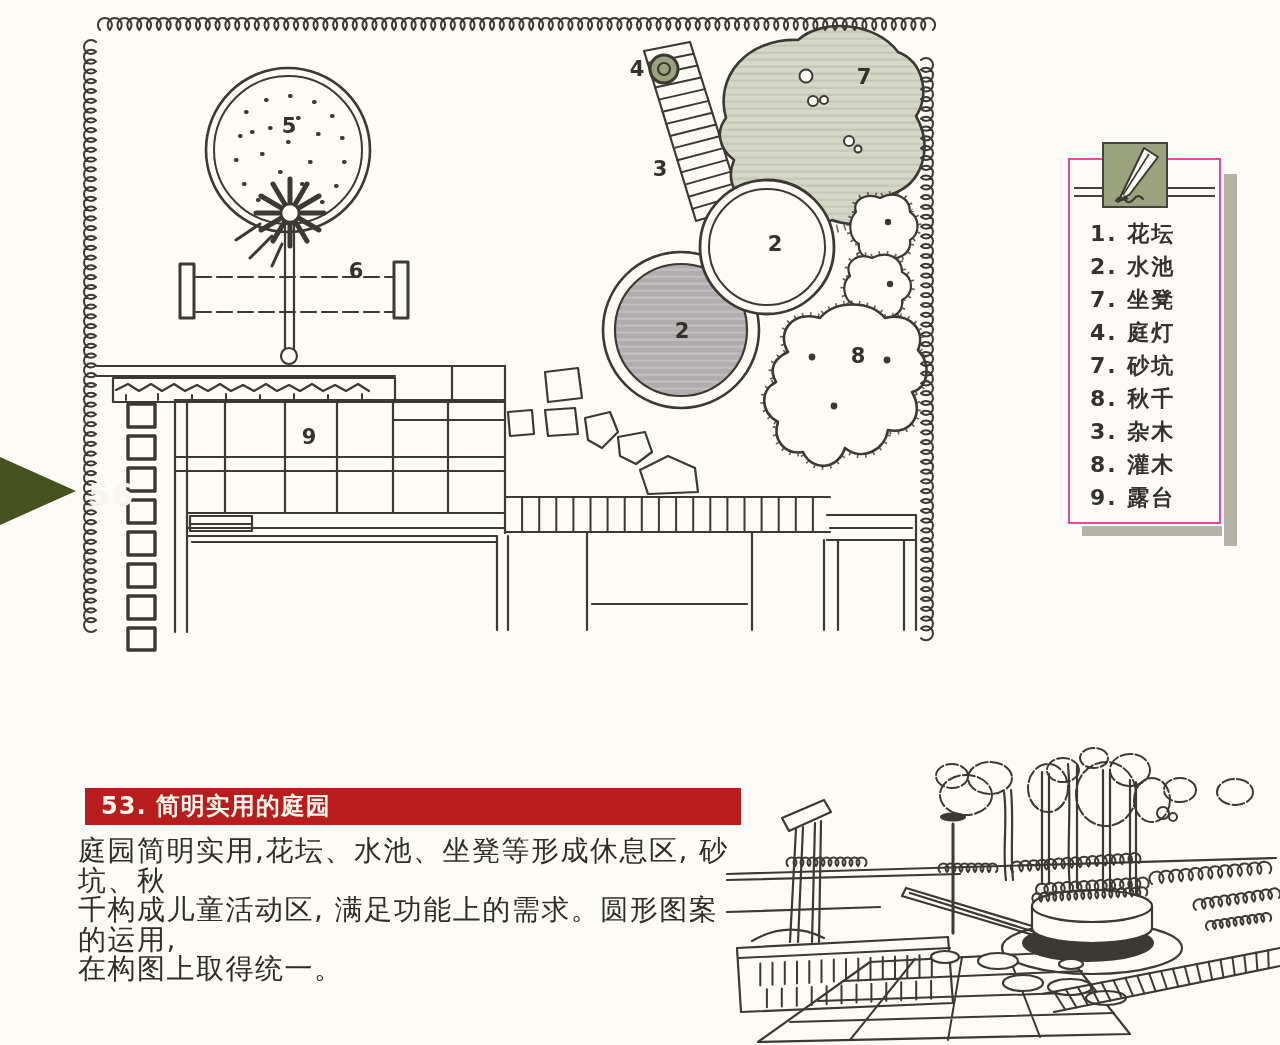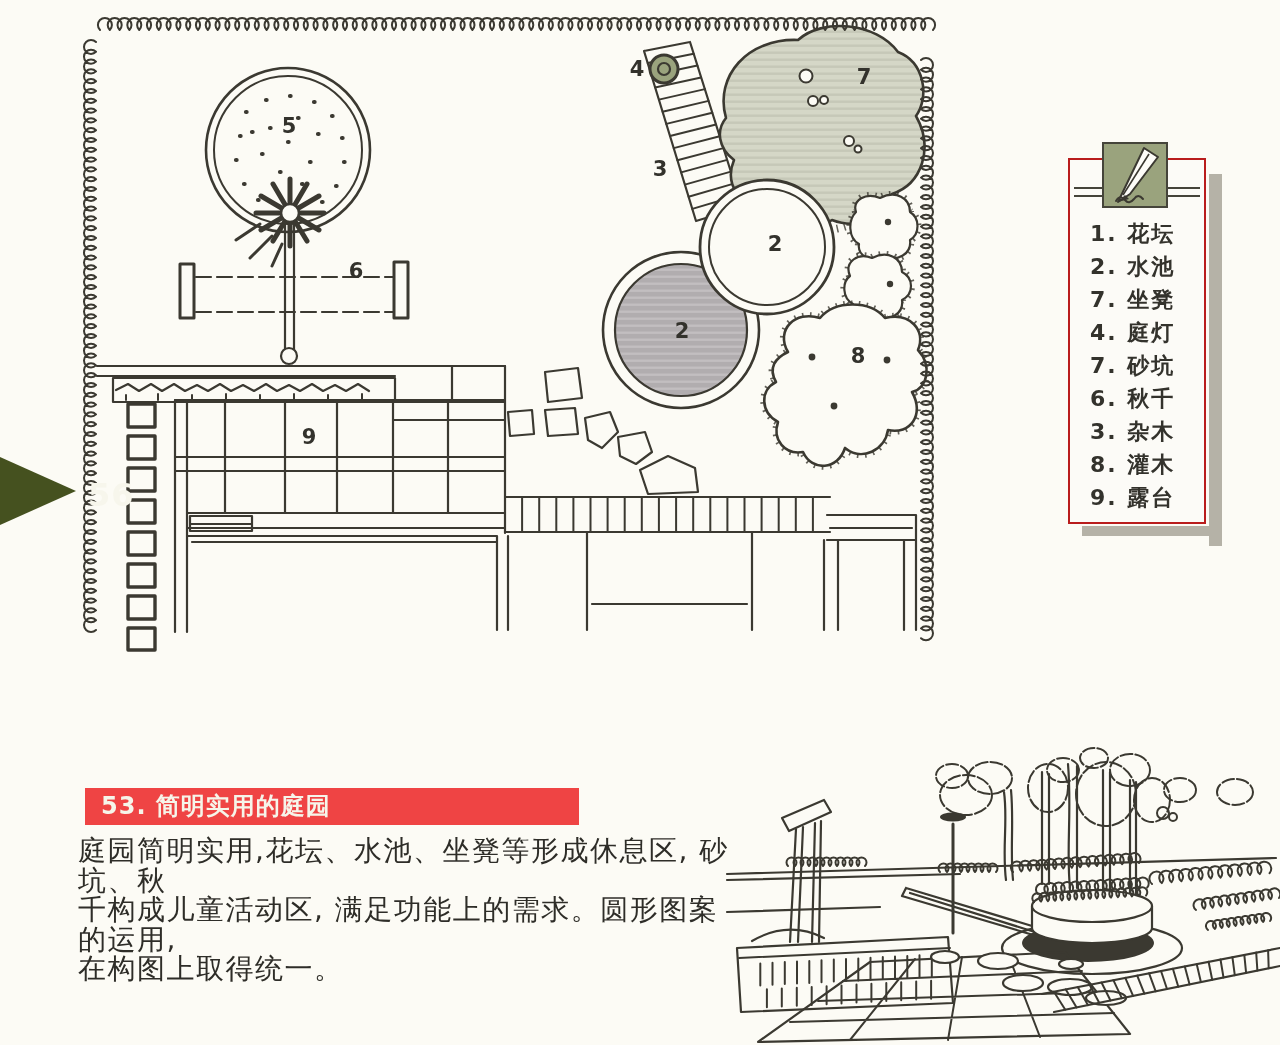--- a/index.html
+++ b/index.html
@@ -20,32 +20,32 @@
   .plan-label{position:absolute;width:18px;text-align:center;font-size:21px;font-weight:600;
     color:#33322c;letter-spacing:0}
 
   
   .page-tab{position:absolute;left:0;top:457px;width:0;height:0;
     border-top:34px solid transparent;border-bottom:34px solid transparent;
     border-left:76px solid #45511f}
   .page-tab-num{position:absolute;left:12px;top:-15px;color:#f7f6ec;font-size:32px;font-weight:bold;letter-spacing:1px}
 
   
-  .legend{position:absolute;left:1068px;top:158px;width:138px;height:366px;
-    background:#fcfbf7;border:2px solid #b91c1c;box-sizing:border-box}
+  .legend{position:absolute;left:1068px;top:158px;width:153px;height:366px;
+    background:#fcfbf7;border:2px solid #ec4899;box-sizing:border-box}
   .legend-shadow-r{position:absolute;right:-18px;top:14px;width:13px;height:372px;background:#b5b2a7}
   .legend-shadow-b{position:absolute;left:12px;bottom:-14px;width:140px;height:10px;background:#b5b2a7}
   .legend-rule{position:absolute;left:4px;right:4px;border-top:2px solid #45443a}
   .pencil-box{position:absolute;left:32px;top:-18px;width:66px;height:66px;background:#9aa37d;
     border:2px solid #45443a;box-sizing:border-box}
   .legend-items{position:absolute;left:20px;top:57px;right:4px}
   .legend-item{font-size:22px;line-height:33px;font-weight:600;color:#33322c;letter-spacing:2px;white-space:nowrap}
 
   
-  .banner{position:absolute;left:85px;top:788px;width:494px;height:37px;background:#ef4444}
+  .banner{position:absolute;left:85px;top:788px;width:656px;height:37px;background:#b91c1c}
   .banner-title{display:block;color:#f6f5ea;font-size:24px;font-weight:bold;line-height:37px;
     padding-left:16px;letter-spacing:1px}
   .body-text{position:absolute;left:78px;top:836px;width:652px;font-size:28px;line-height:29.5px;
     color:#2e2d28;letter-spacing:1.5px;white-space:pre-line}
 </style>
 </head>
 <body>
 
 <div class="page">
 
@@ -264,21 +264,21 @@
         <path d="M21 51L14 58L25 55Z" fill="#3b3931"></path>
         <path d="M12 57q4 -7 9 -1q4 5 9 -1q4 -6 9 0" stroke="#3b3931" stroke-width="2" fill="none" stroke-linecap="round"></path>
       </svg>
     </div>
     <div class="legend-items">
       <div class="legend-item">1. 花坛</div>
       <div class="legend-item">2. 水池</div>
       <div class="legend-item">7. 坐凳</div>
       <div class="legend-item">4. 庭灯</div>
       <div class="legend-item">7. 砂坑</div>
-      <div class="legend-item">6. 秋千</div>
+      <div class="legend-item">8. 秋千</div>
       <div class="legend-item">3. 杂木</div>
       <div class="legend-item">8. 灌木</div>
       <div class="legend-item">9. 露台</div>
     </div>
   </div>
 
   <div class="banner">
     <span class="banner-title">53. 简明实用的庭园</span>
   </div>
   <div class="body-text">庭园简明实用,花坛、水池、坐凳等形成休息区, 砂坑、秋

